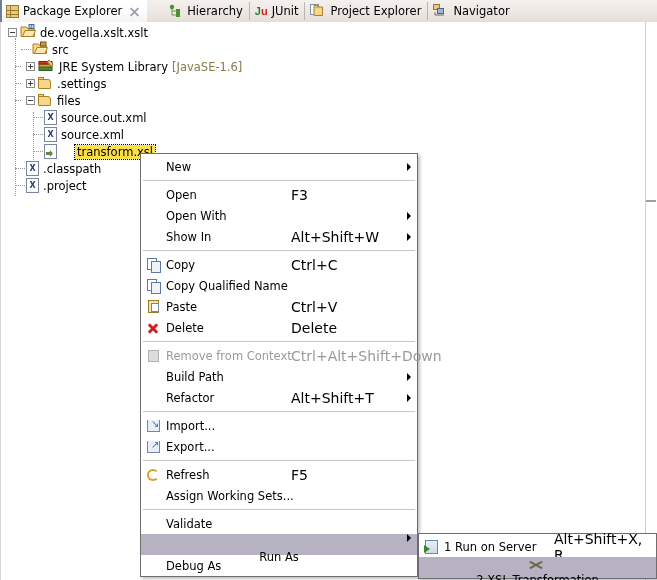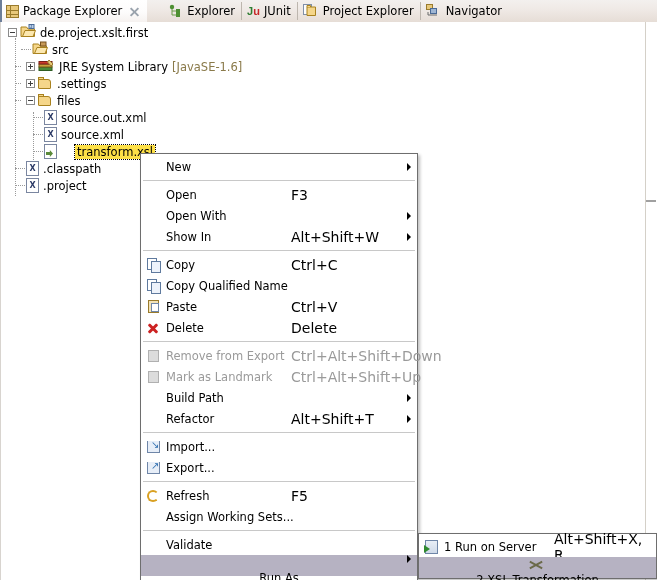--- a/index.html
+++ b/index.html
@@ -397,21 +397,21 @@
     <span class="icon ico16 ico-hierarchy">
       <svg width="14" height="14" viewBox="0 0 14 14">
         <line x1="3" y1="3" x2="3" y2="11" stroke="#6a9a4a" stroke-width="1"></line>
         <line x1="3" y1="7" x2="8" y2="7" stroke="#6a9a4a" stroke-width="1"></line>
         <line x1="3" y1="11" x2="8" y2="11" stroke="#6a9a4a" stroke-width="1"></line>
         <circle cx="3" cy="3" r="2.2" fill="#4e8f32"></circle>
         <rect x="7" y="5" width="4" height="4" fill="#4e8f32"></rect>
         <rect x="7" y="9" width="4" height="4" fill="#4e8f32"></rect>
       </svg>
     </span>
-    <span class="tab-label">Explorer</span>
+    <span class="tab-label">Hierarchy</span>
   </div>
 
   <div class="tab inactive">
     <span class="icon ico-junit"><span class="j">J</span><span class="u">u</span></span>
     <span class="tab-label">JUnit</span>
   </div>
 
   <div class="tab inactive">
     <span class="icon ico16">
       <svg width="15" height="14" viewBox="0 0 15 14">
@@ -445,21 +445,21 @@
   <div class="row" style="left:8px; top:2px;">
     <span class="expander"></span>
     <span class="icon">
       <svg width="16" height="14" viewBox="0 0 16 14">
         <path d="M1 3 H6.5 L8 5 H14.5 V12.5 H1 Z" fill="#f5d68a" stroke="#a9821f"></path>
         <path d="M2.5 12.5 L5 6.5 H15.5 L13 12.5 Z" fill="#fce8b0" stroke="#a9821f"></path>
         <rect x="9" y="0.5" width="5" height="4" fill="#b8cfe8" stroke="#4a6a96"></rect>
         <text x="10" y="4" font-size="4" fill="#24407a" font-family="sans-serif">J</text>
       </svg>
     </span>
-    <span class="row-label">de.project.xslt.first</span>
+    <span class="row-label">de.vogella.xslt.xslt</span>
   </div>
 
   <div class="row" style="left:32px; top:19px;">
     <div class="guide-h" style="left:-11px; top:8px; width:10px;"></div>
     <span class="icon">
       <svg width="16" height="14" viewBox="0 0 16 14">
         <path d="M1 3 H6.5 L8 5 H14.5 V12.5 H1 Z" fill="#f5d68a" stroke="#a9821f"></path>
         <path d="M2.5 12.5 L5 6.5 H15.5 L13 12.5 Z" fill="#fce8b0" stroke="#a9821f"></path>
         <rect x="8.5" y="1" width="5.5" height="4" fill="#c79a5a" stroke="#7a5420"></rect>
       </svg>
@@ -593,31 +593,24 @@
     <span class="mi-label">Delete</span>
     <span class="mi-accel">Delete</span>
   </div>
 
   <div class="sep"></div>
 
   <div class="mi disabled">
     <span class="mi-icon">
         <i class="ic-context"></i>
       </span>
-    <span class="mi-label">Remove from Export</span>
+    <span class="mi-label">Remove from Context</span>
     <span class="mi-accel">Ctrl+Alt+Shift+Down</span>
   </div>
 
-  <div class="mi disabled">
-    <span class="mi-icon">
-        <i class="ic-landmark"></i>
-      </span>
-    <span class="mi-label">Mark as Landmark</span>
-    <span class="mi-accel">Ctrl+Alt+Shift+Up</span>
-  </div>
 
   <div class="mi">
     <span class="mi-icon"></span>
     <span class="mi-label">Build Path</span>
     <span class="mi-arrow"></span>
   </div>
 
   <div class="mi">
     <span class="mi-icon"></span>
     <span class="mi-label">Refactor</span>

